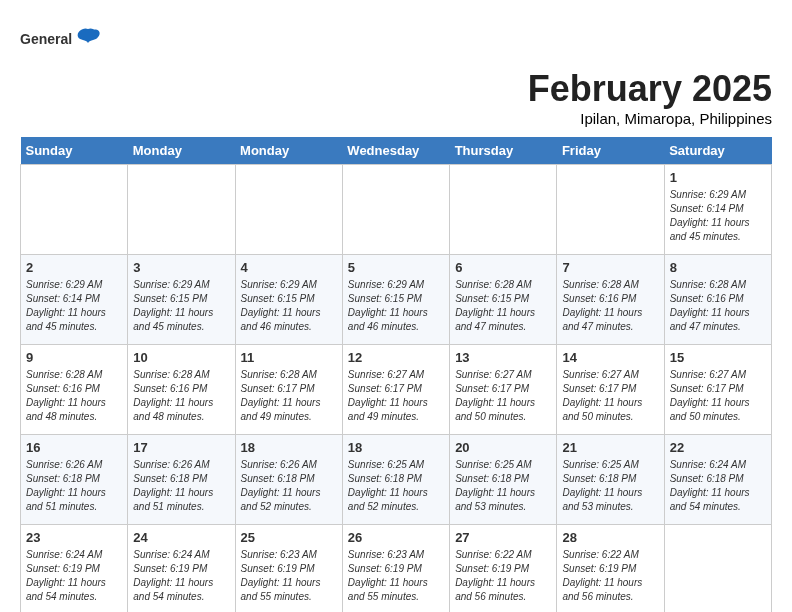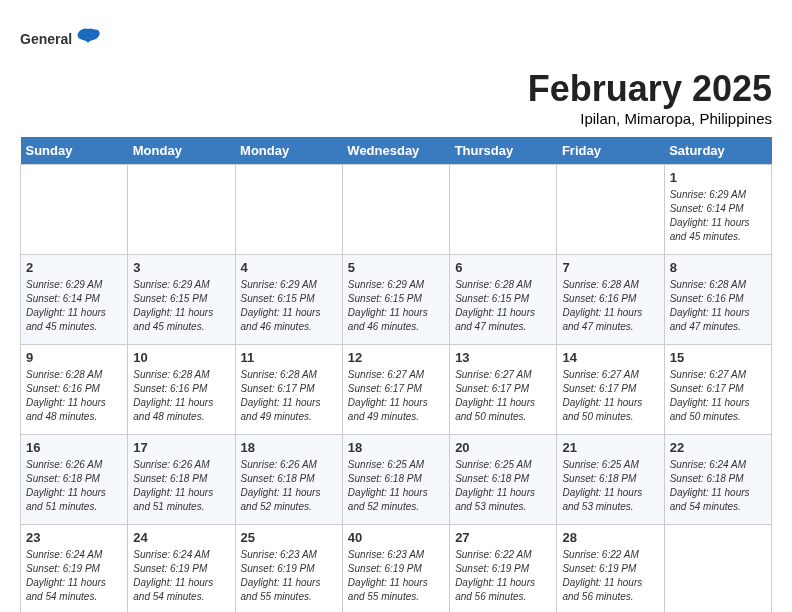--- a/index.html
+++ b/index.html
@@ -273,21 +273,21 @@
 Sunset: 6:19 PM
 Daylight: 11 hours and 54 minutes.</div>
         </td>
         <td>
           <span class="day-number">25</span>
           <div class="cell-text" style="white-space: pre-line;">Sunrise: 6:23 AM
 Sunset: 6:19 PM
 Daylight: 11 hours and 55 minutes.</div>
         </td>
         <td>
-          <span class="day-number">40</span>
+          <span class="day-number">26</span>
           <div class="cell-text" style="white-space: pre-line;">Sunrise: 6:23 AM
 Sunset: 6:19 PM
 Daylight: 11 hours and 55 minutes.</div>
         </td>
         <td>
           <span class="day-number">27</span>
           <div class="cell-text" style="white-space: pre-line;">Sunrise: 6:22 AM
 Sunset: 6:19 PM
 Daylight: 11 hours and 56 minutes.</div>
         </td>

